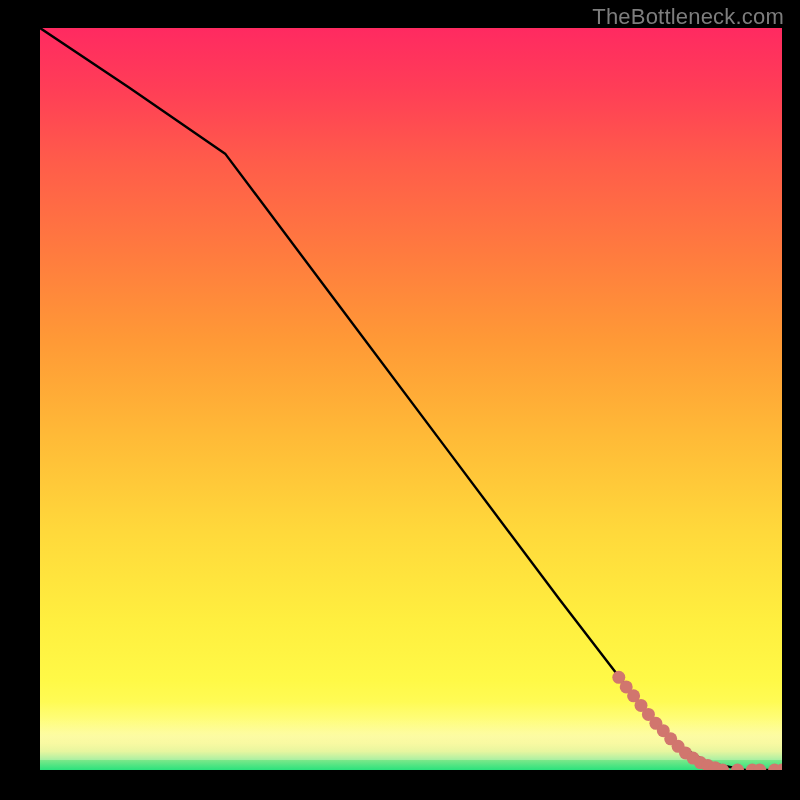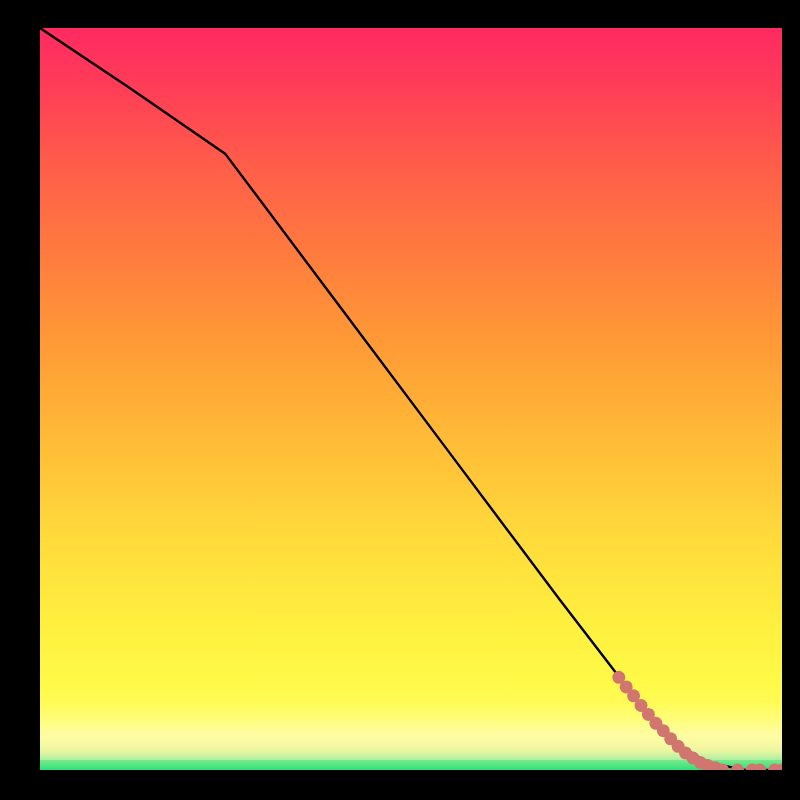--- a/index.html
+++ b/index.html
@@ -80,20 +80,21 @@
     font-weight: 500;
     letter-spacing: 0.2px;
     user-select: none;
   }
 </style>
 </head>
 <body>
 
 <div class="frame">
 
+  <div class="watermark">TheBottleneck.com</div>
 
   <div class="plot-area">
     <div class="gradient"></div>
     <div class="pale-band"></div>
 
     <svg class="curve" viewBox="0 0 742 742" preserveAspectRatio="none">
       <g>
         <path id="curve-path" fill="none" stroke="#000000" stroke-width="2.4" stroke-linecap="round" stroke-linejoin="round" d="M0.0 0.0 L89.0 59.4 L185.5 126.1 L296.8 274.5 L408.1 422.9 L519.4 571.3 L593.6 667.8 L630.7 712.3 L667.8 734.6 L704.9 742.0 L742.0 742.0"></path>
       </g>
       <g id="markers">

